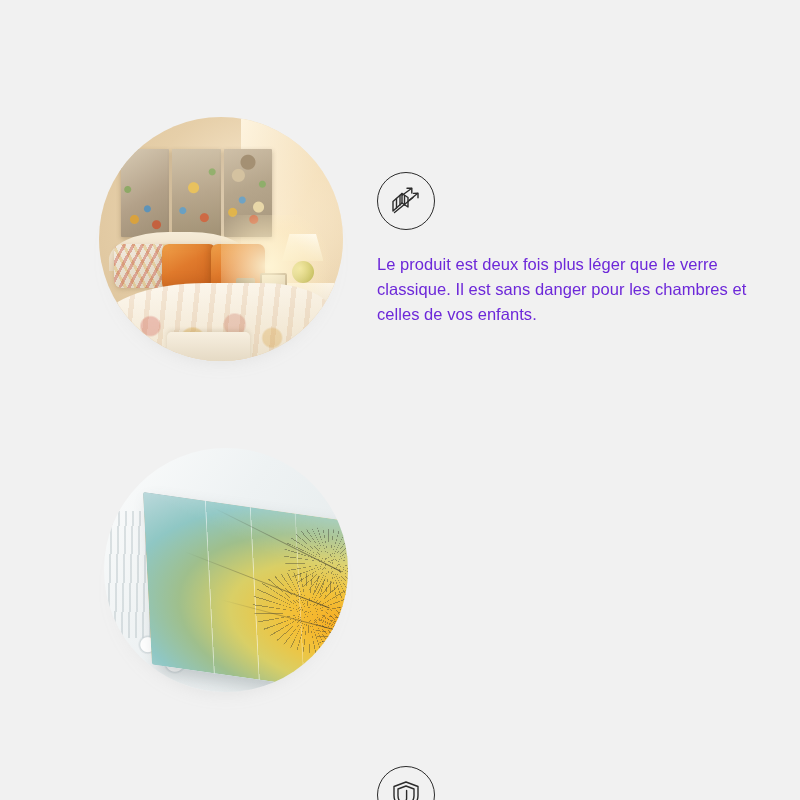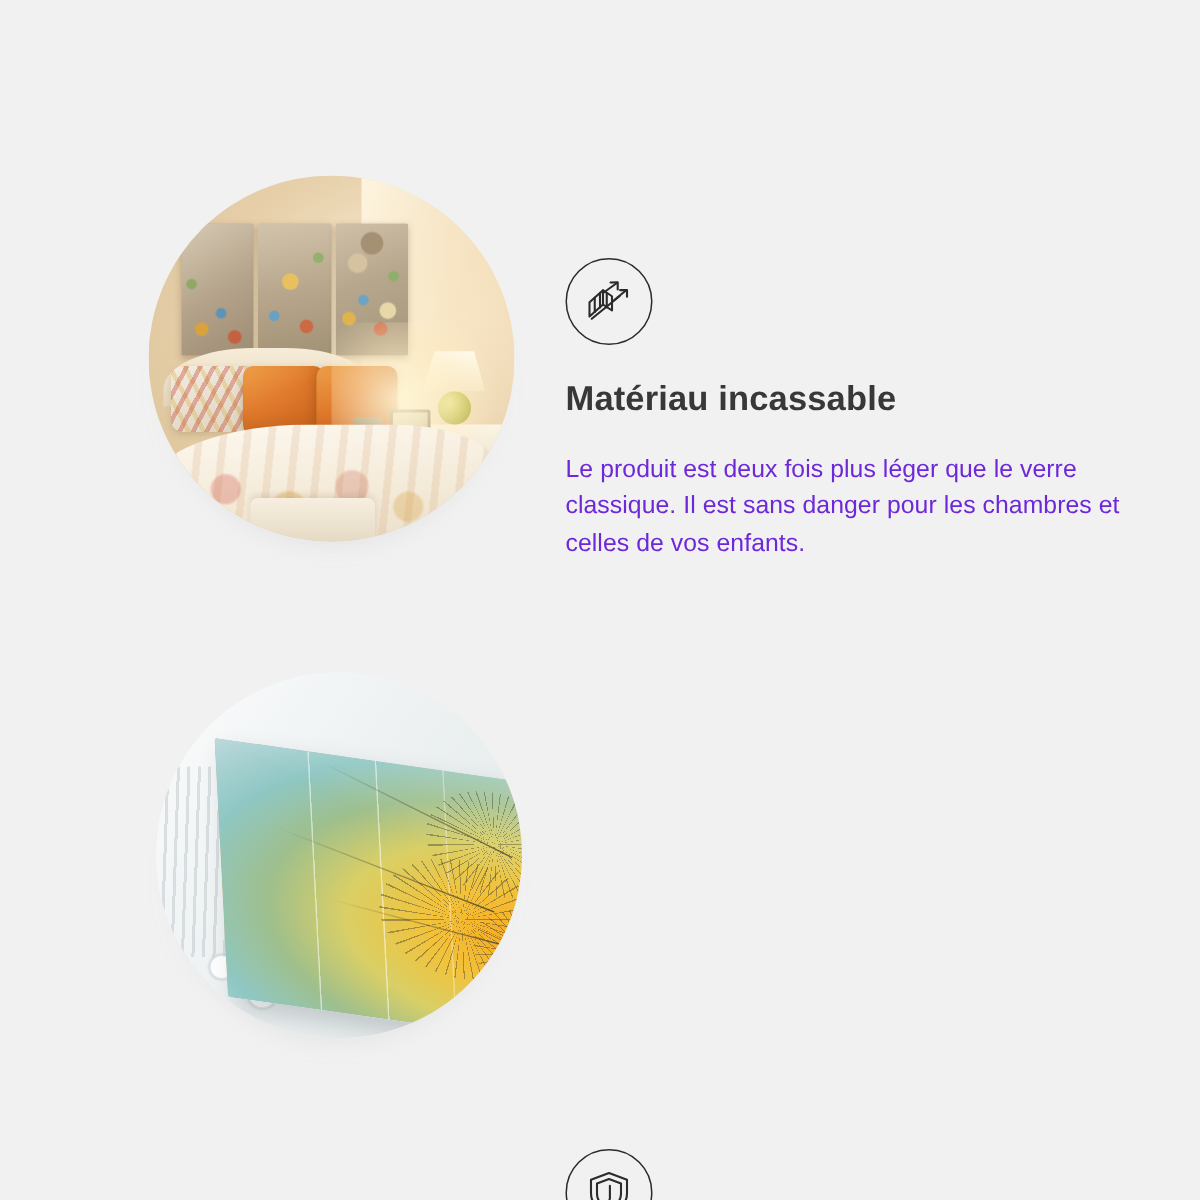--- a/index.html
+++ b/index.html
@@ -282,21 +282,20 @@
           <path d="M7.5 14.5 L7.5 24"></path>
           <path d="M11 11.5 L11 21"></path>
           <path d="M15.5 11.5 L15.5 21"></path>
           <path d="M5.5 28.5 L24 13.5"></path>
           <path d="M13.5 11 L22.5 4.5"></path>
           <path d="M18 4.3 L22.8 4.2 L22.8 9"></path>
           <path d="M20.5 16 L28.5 9.5"></path>
           <path d="M24.4 9.4 L29 9.3 L29 13.8"></path>
         </svg>
       </div>
-      <h2 class="feature-title">Matériau incassable</h2>
       <p class="feature-desc">Le produit est deux fois plus léger que le verre classique. Il est sans danger pour les chambres et celles de vos enfants.</p>
     </div>
   </section>
 
   <section class="feature" id="feature-1">
 
     <div class="photo-wrap" id="photo-wrap-1">
       <div class="photo-shadow"></div>
       <div class="photo">
         <div class="dandelion">

